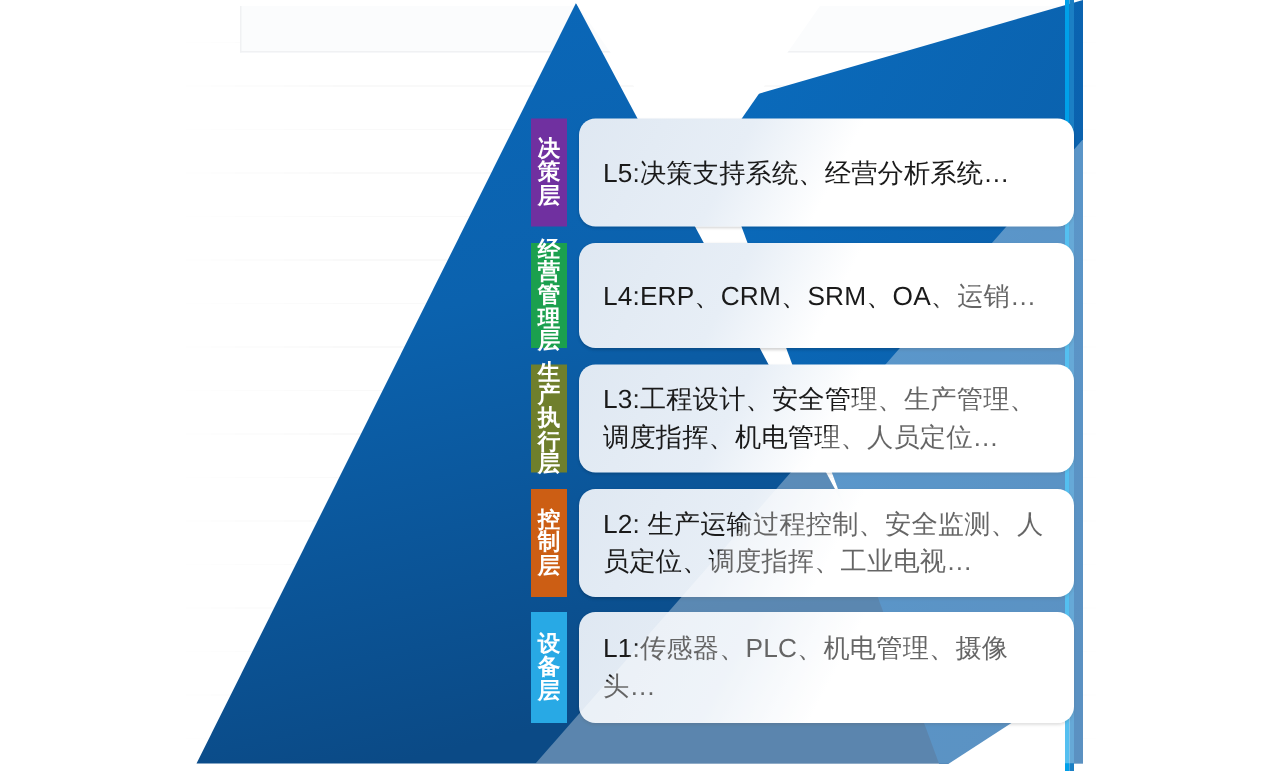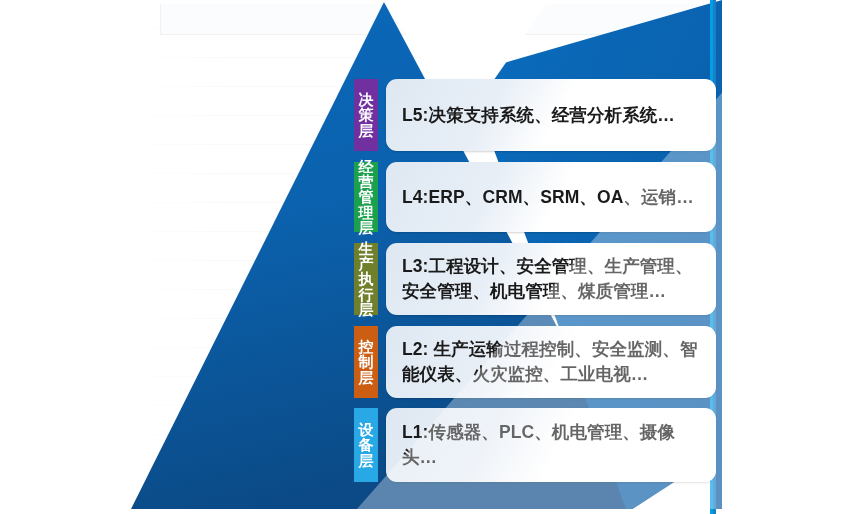--- a/index.html
+++ b/index.html
@@ -101,21 +101,21 @@
     box-shadow: 0 1px 2px rgba(0,0,0,.18);
     display: flex;
     align-items: center;
     box-sizing: border-box;
     padding: 6px 14px 6px 16px;
   }
   .card-text {
     color: #1a1a1a;
     font-size: 17.5px;
     line-height: 1.42;
-    font-weight: 700;
+    font-weight: 400;
     letter-spacing: .1px;
   }
 
   
   .row-l5 { top: 79px;  height: 72px; width: 362px; }
   .row-l4 { top: 162px; height: 70px; width: 362px; }
   .row-l3 { top: 243px; height: 72px; width: 362px; }
   .row-l2 { top: 326px; height: 72px; width: 362px; }
   .row-l1 { top: 408px; height: 74px; width: 362px; }
 
@@ -204,32 +204,32 @@
 
     <div class="row row-l3">
       <div class="tag" style="background: rgb(111, 127, 44);">
         <span>生</span>
         <span>产</span>
         <span>执</span>
         <span>行</span>
         <span>层</span>
       </div>
       <div class="card">
-        <div class="card-text">L3:工程设计、安全管理、生产管理、安全管理、机电管理、煤质管理…</div>
+        <div class="card-text">L3:工程设计、安全管理、生产管理、调度指挥、机电管理、人员定位…</div>
       </div>
     </div>
 
     <div class="row row-l2">
       <div class="tag" style="background: rgb(204, 94, 20);">
         <span>控</span>
         <span>制</span>
         <span>层</span>
       </div>
       <div class="card">
-        <div class="card-text">L2: 生产运输过程控制、安全监测、智能仪表、火灾监控、工业电视…</div>
+        <div class="card-text">L2: 生产运输过程控制、安全监测、人员定位、调度指挥、工业电视…</div>
       </div>
     </div>
 
     <div class="row row-l1">
       <div class="tag" style="background: rgb(40, 169, 229);">
         <span>设</span>
         <span>备</span>
         <span>层</span>
       </div>
       <div class="card">

